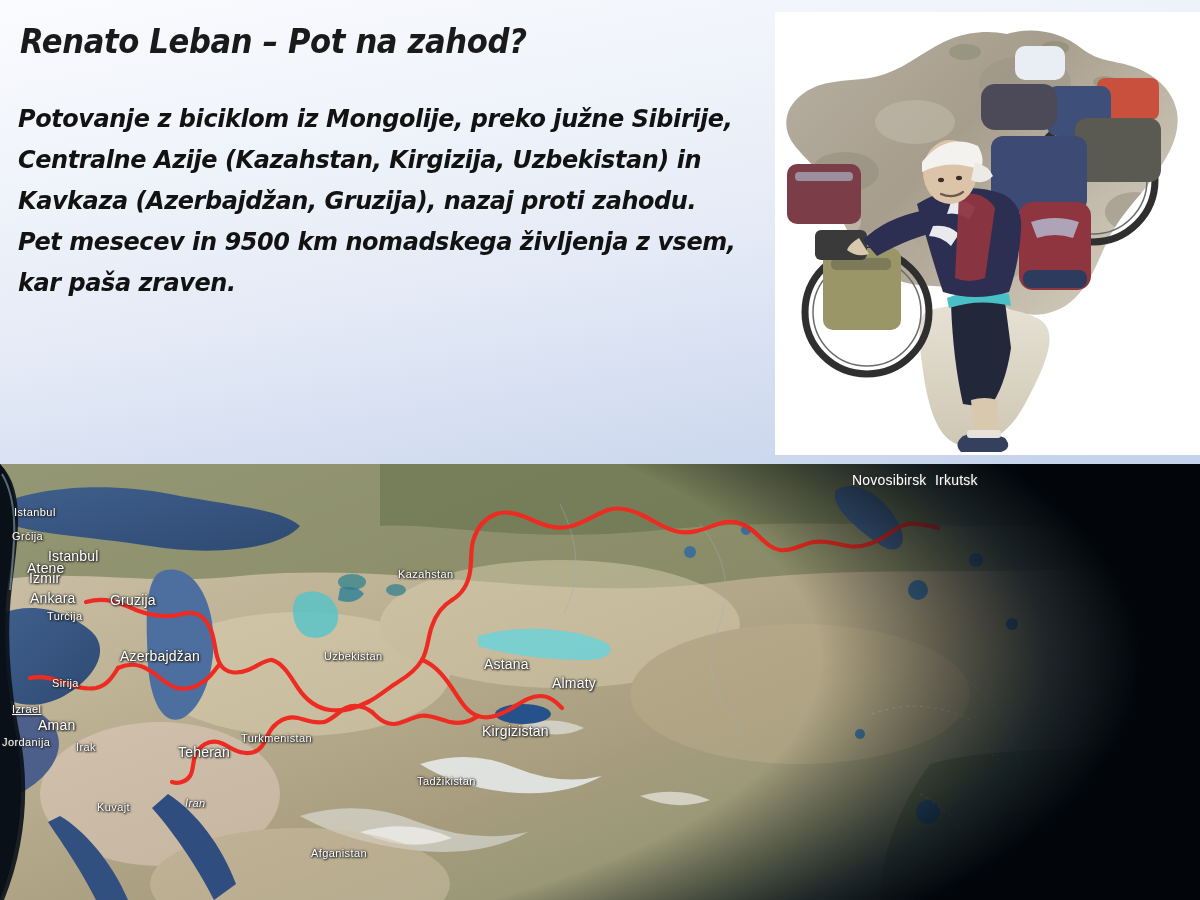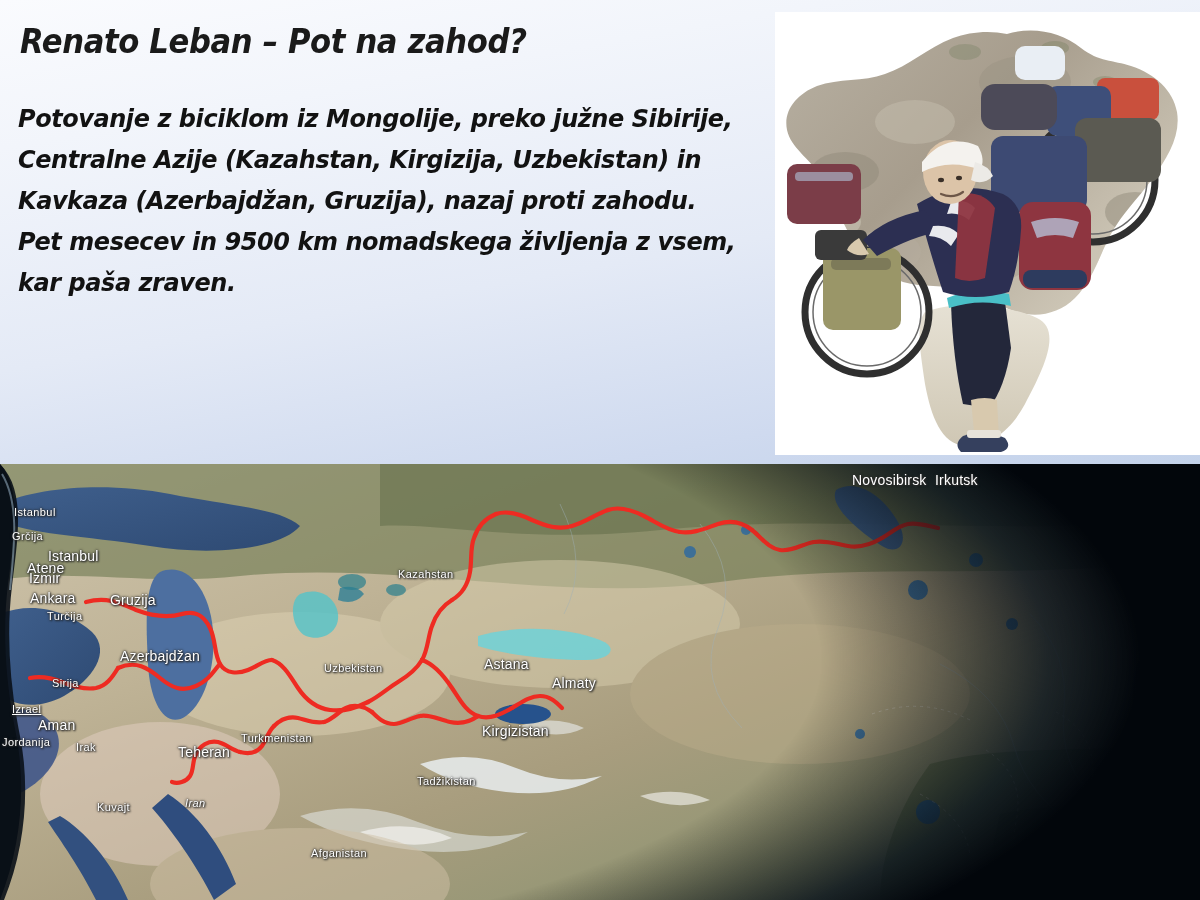--- a/index.html
+++ b/index.html
@@ -379,21 +379,21 @@
         <div class="maplabel lbl-country" style="left: 52px; top: 213px;">Sirija</div>
         <div class="maplabel lbl-country" style="left: 12px; top: 239px; text-decoration: underline;">Izrael</div>
         <div class="maplabel lbl-city" style="left: 38px; top: 253px;">Aman</div>
         <div class="maplabel lbl-country" style="left: 2px; top: 272px;">Jordanija</div>
         <div class="maplabel lbl-country" style="left: 76px; top: 277px;">Irak</div>
         <div class="maplabel lbl-city" style="left: 178px; top: 280px;">Teheran</div>
         <div class="maplabel lbl-country" style="left: 97px; top: 337px;">Kuvajt</div>
         <div class="maplabel lbl-country" style="left: 185px; top: 333px; font-style: italic;">Iran</div>
         <div class="maplabel lbl-country" style="left: 311px; top: 383px;">Afganistan</div>
         <div class="maplabel lbl-country" style="left: 241px; top: 268px;">Turkmenistan</div>
-        <div class="maplabel lbl-country" style="left: 324px; top: 198px;">Uzbekistan</div>
+        <div class="maplabel lbl-country" style="left: 324px; top: 186px;">Uzbekistan</div>
         <div class="maplabel lbl-country" style="left: 398px; top: 104px;">Kazahstan</div>
         <div class="maplabel lbl-country" style="left: 417px; top: 311px;">Tadžikistan</div>
         <div class="maplabel lbl-city" style="left: 482px; top: 259px;">Kirgizistan</div>
         <div class="maplabel lbl-city" style="left: 484px; top: 192px;">Astana</div>
         <div class="maplabel lbl-city" style="left: 552px; top: 211px;">Almaty</div>
         <div class="maplabel lbl-city" style="left: 852px; top: 8px;">Novosibirsk</div>
         <div class="maplabel lbl-city" style="left: 935px; top: 8px;">Irkutsk</div>
       </div>
 
     

